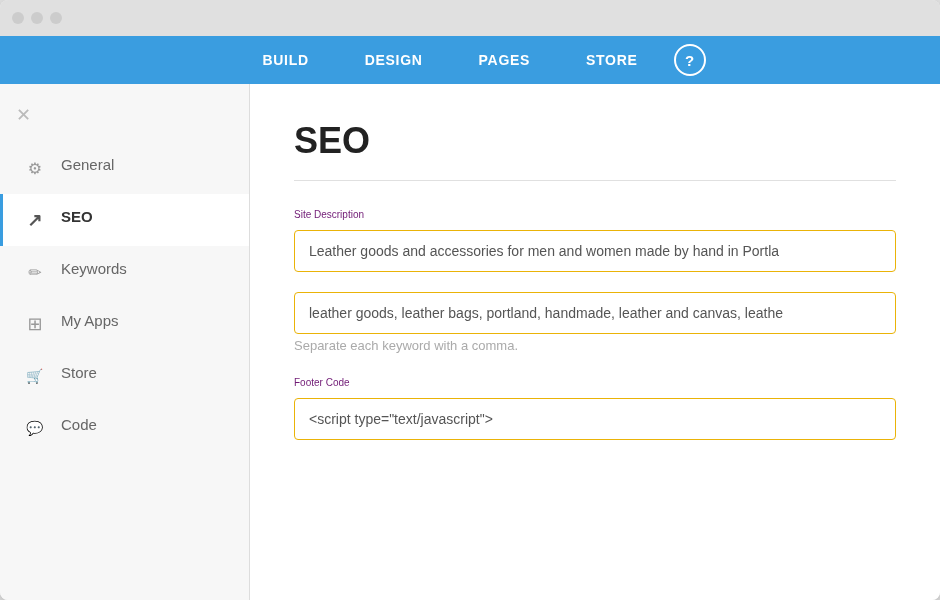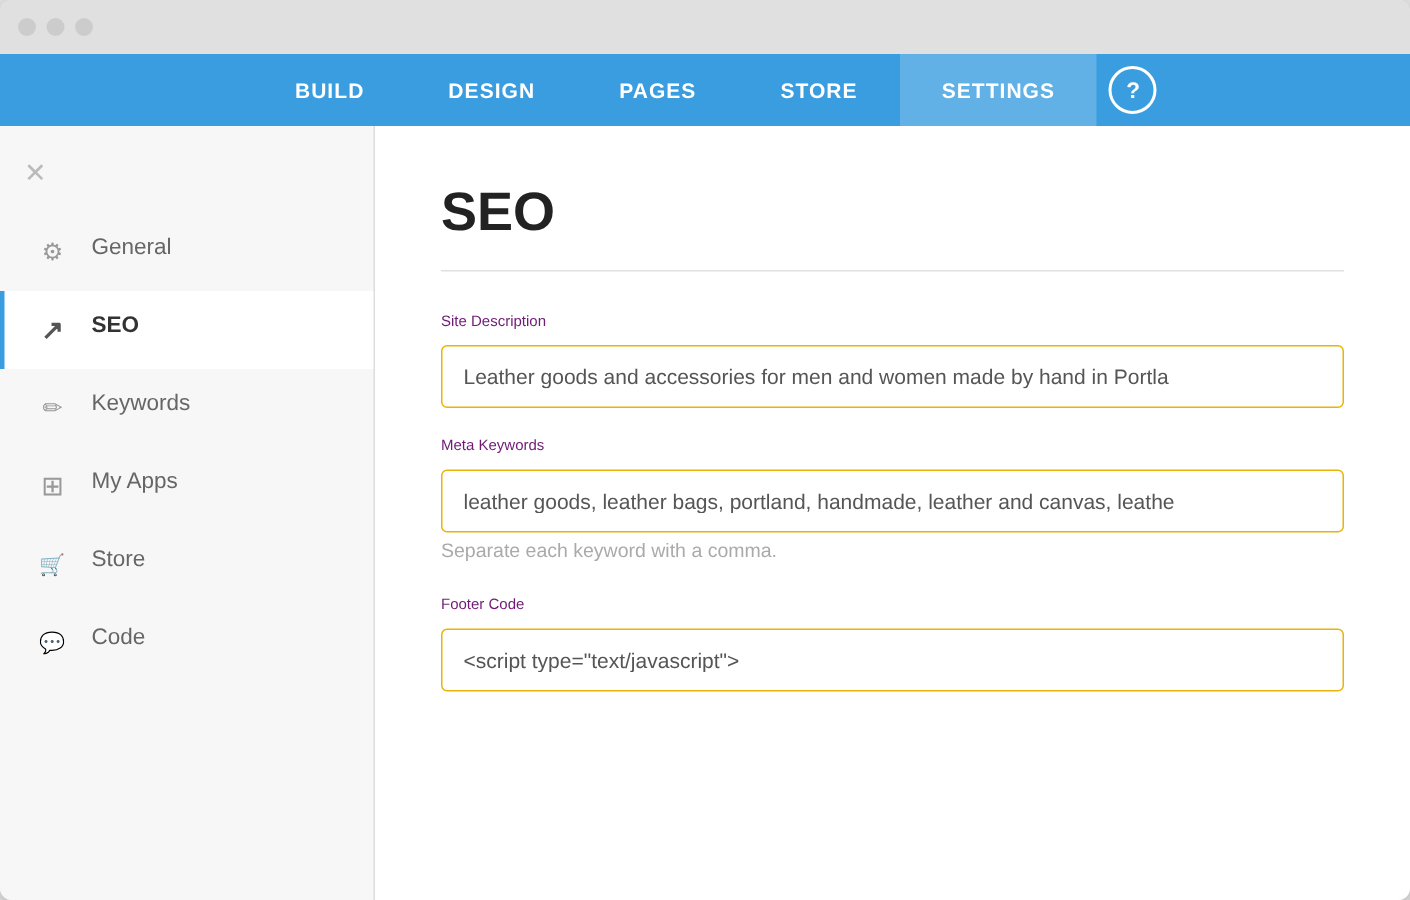--- a/index.html
+++ b/index.html
@@ -214,21 +214,20 @@
       <div class="titlebar-btn"></div>
       <div class="titlebar-btn"></div>
     </div>
   </div>
 
   <nav class="navbar">
     <div class="nav-item">BUILD</div>
     <div class="nav-item">DESIGN</div>
     <div class="nav-item">PAGES</div>
     <div class="nav-item">STORE</div>
-    <div class="nav-item active">SETTINGS</div>
     <div class="nav-help">?</div>
   </nav>
 
   <div class="main">
 
     <aside class="sidebar">
       <div class="sidebar-close">✕</div>
 
       <div class="sidebar-item">
         <span class="sidebar-icon icon-gear"></span>
@@ -264,21 +263,20 @@
 
     <main class="content">
       <h1 class="page-title">SEO</h1>
       <hr class="divider">
 
       
       <div class="field-label">Site Description</div>
       <input class="field-input" type="text" value="Leather goods and accessories for men and women made by hand in Portla" style="">
 
       
-      <div class="field-label">Meta Keywords</div>
       <input class="field-input" type="text" value="leather goods, leather bags, portland, handmade, leather and canvas, leathe" style="">
       <div class="field-hint">Separate each keyword with a comma.</div>
 
       
       <div class="field-label">Footer Code</div>
       <input class="field-input" type="text" value="&lt;script type=&quot;text/javascript&quot;&gt;" style="">
     </main>
 
   </div>
 </div>

